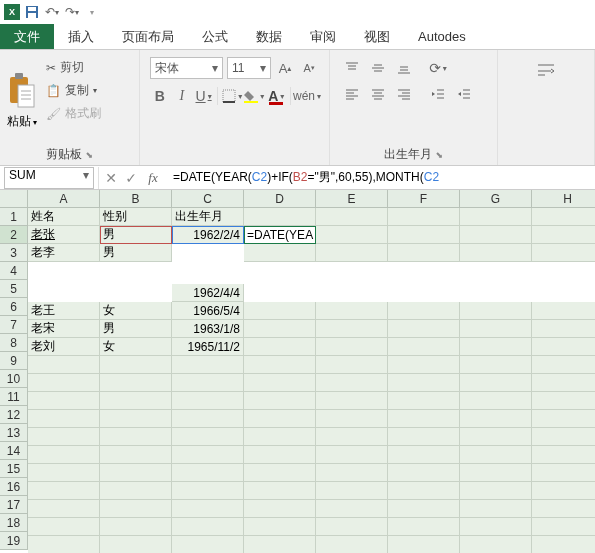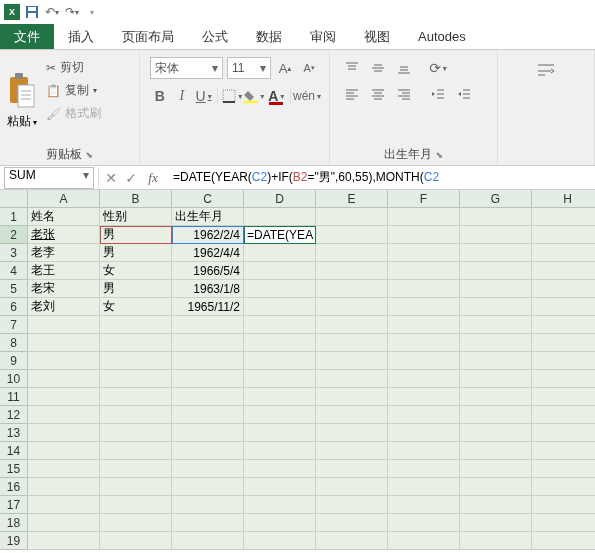--- a/index.html
+++ b/index.html
@@ -334,21 +334,21 @@
           <span>=DATE(YEA</span>
         </div>
         <div class="cell" style="width: 72px;"></div>
         <div class="cell" style="width: 72px;"></div>
         <div class="cell" style="width: 72px;"></div>
         <div class="cell" style="width: 72px;"></div>
       </div>
       <div class="cellrow">
         <div class="cell" style="width: 72px;">老李</div>
         <div class="cell" style="width: 72px;">男</div>
-        <div class="cell r" style="width: 72px;">1962/4/4</div>
+        <div class="cell r" style="width: 72px; margin-top: 40px;">1962/4/4</div>
         <div class="cell" style="width: 72px;"></div>
         <div class="cell" style="width: 72px;"></div>
         <div class="cell" style="width: 72px;"></div>
         <div class="cell" style="width: 72px;"></div>
         <div class="cell" style="width: 72px;"></div>
       </div>
       <div class="cellrow">
         <div class="cell" style="width: 72px;">老王</div>
         <div class="cell" style="width: 72px;">女</div>
         <div class="cell r" style="width: 72px;">1966/5/4</div>

